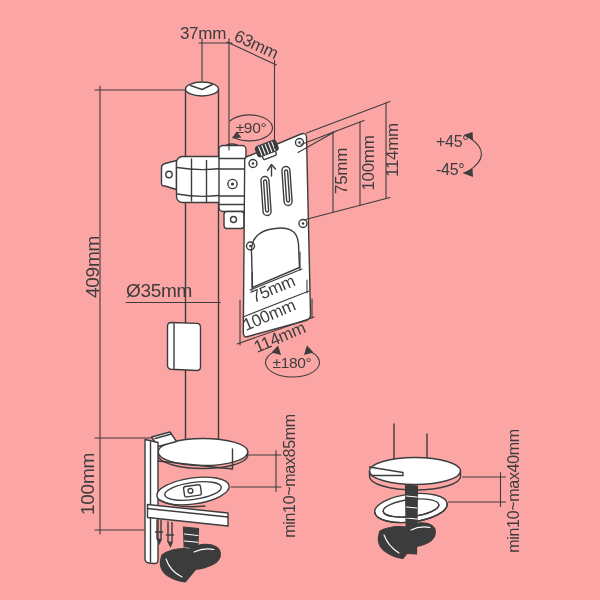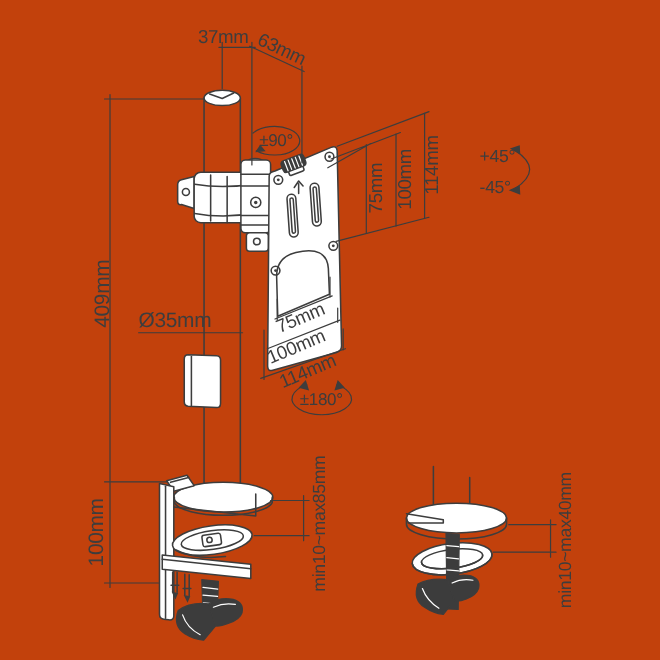--- a/index.html
+++ b/index.html
@@ -1,16 +1,16 @@
 <!DOCTYPE html>
 <html><head>
 <meta charset="utf-8">
 <style>
   html,body{margin:0;padding:0;background:#ffffff;width:600px;height:600px;overflow:hidden;}
-  #stage{position:relative;width:600px;height:600px;background:#c2410c;}
+  #stage{position:relative;width:600px;height:600px;background:#fca5a5;}
   svg{position:absolute;left:0;top:0;}
   .s{stroke:#3d3d3d;stroke-width:1.4;fill:none;stroke-linecap:round;stroke-linejoin:round;}
   .sf{stroke:#3d3d3d;stroke-width:1.4;fill:#ffffff;stroke-linejoin:round;}
   .d{stroke:#3d3d3d;stroke-width:1.1;fill:none;stroke-linecap:round;}
   .dark{stroke:#3d3d3d;stroke-width:1.2;fill:#3c3c3c;stroke-linejoin:round;}
   .hl{stroke:#ffffff;stroke-width:1.1;fill:none;stroke-linecap:round;}
   .arr{fill:#3d3d3d;stroke:none;}
   .t{font-family:"Liberation Sans",sans-serif;fill:#3d3d3d;letter-spacing:-0.3px;}
   .t15{font-size:15.5px;}
   .t16{font-size:16px;}

